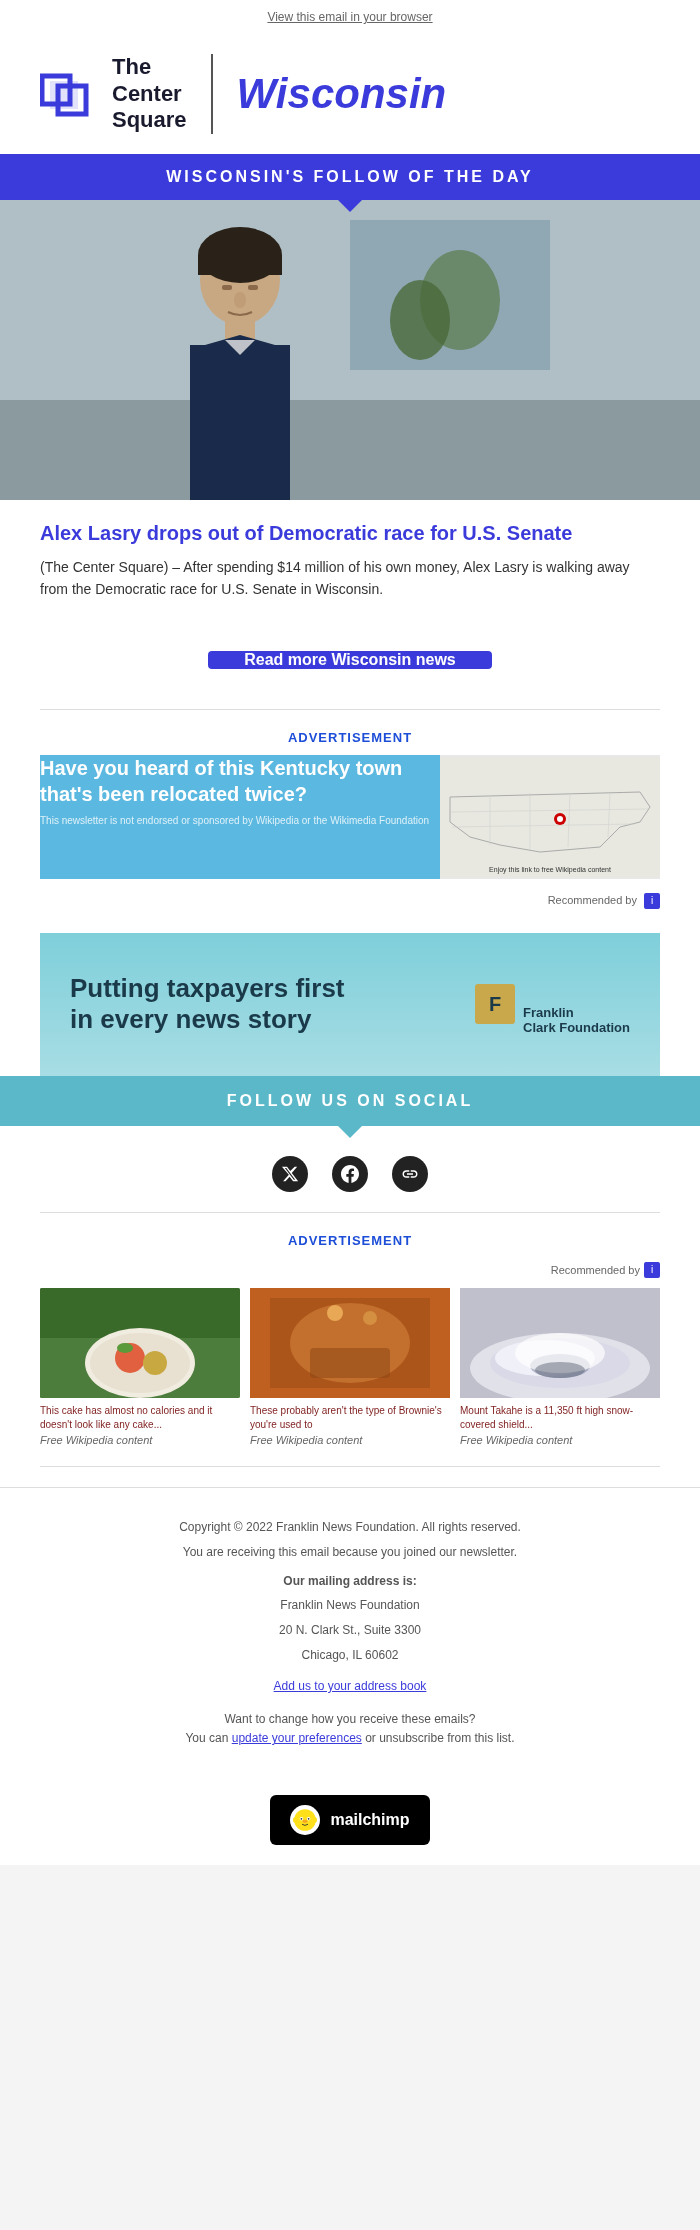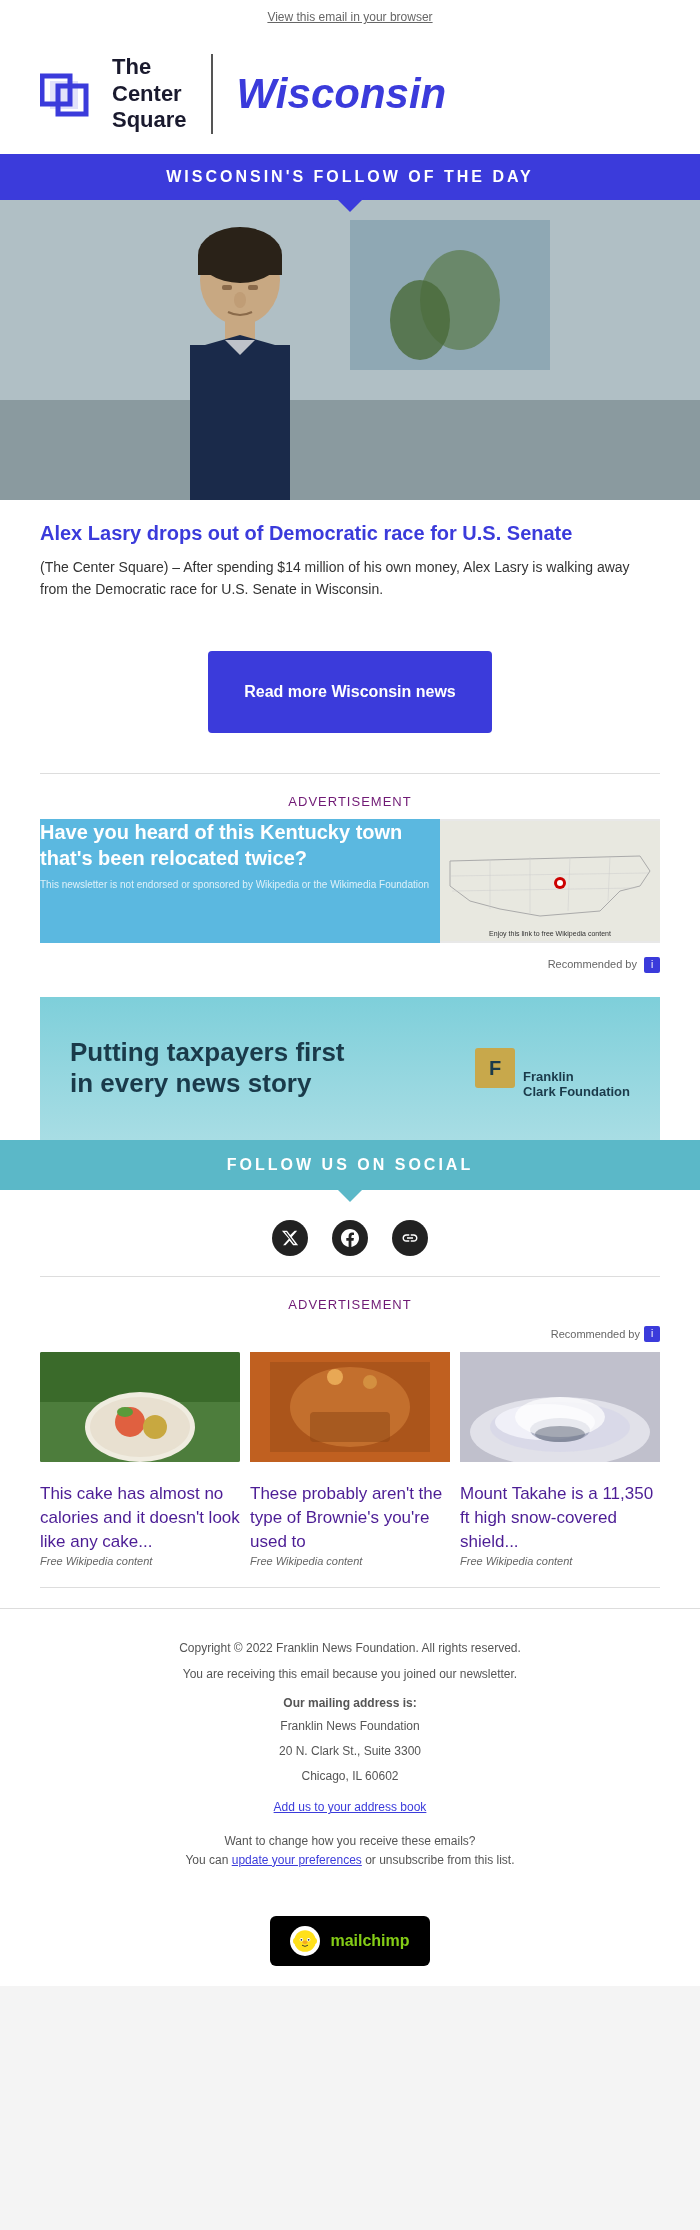--- a/index.html
+++ b/index.html
@@ -124,42 +124,42 @@
 
     
     .read-more-wrapper {
       text-align: center;
       padding: 30px 20px 40px;
     }
     .read-more-btn {
       background: #3b3bdb;
       color: #fff;
       border: none;
-      padding: 32px 36px;
+      padding: 0 36px;
       font-size: 16px;
       font-weight: bold;
       cursor: pointer;
       border-radius: 4px;
       text-decoration: none;
       display: inline-block;
     }
 
     
     .divider {
       border: none;
       border-top: 1px solid #ddd;
       margin: 0 40px;
     }
 
     
     .advertisement-label {
       text-align: center;
       font-size: 13px;
-      font-weight: normal;
-      color: #701a75;
+      font-weight: bold;
+      color: #1d4ed8;
       padding: 20px 0 10px;
       letter-spacing: 1px;
     }
 
     
     .ad-banner-kentucky {
       margin: 0 40px 10px;
       background: #5bb8e0;
       display: flex;
       align-items: stretch;
@@ -304,23 +304,23 @@
       display: flex;
       gap: 10px;
       margin: 10px 40px 20px;
     }
     .ad-grid-item {
       flex: 1;
       display: flex;
       flex-direction: column;
     }
     .ad-grid-title {
-      font-size: 17px;
-      color: #4c1d95;
-      margin-top: 20px;
+      font-size: 10px;
+      color: #7f1d1d;
+      margin-top: 6px;
       line-height: 1.4;
     }
     .ad-grid-source {
       font-size: 11px;
       color: #666;
       font-style: italic;
       margin-top: 2px;
     }
 
     
@@ -374,21 +374,21 @@
     
     .mailchimp-badge {
       text-align: center;
       padding: 20px;
     }
     .mailchimp-btn {
       display: inline-flex;
       align-items: center;
       gap: 10px;
       background: #000;
-      color: #84cc16;
+      color: #ffffff;
       padding: 10px 20px;
       border-radius: 6px;
       font-size: 16px;
       font-weight: bold;
     }
     .mailchimp-icon {
       width: 30px;
       height: 30px;
       background: #fff;
       border-radius: 50%;

